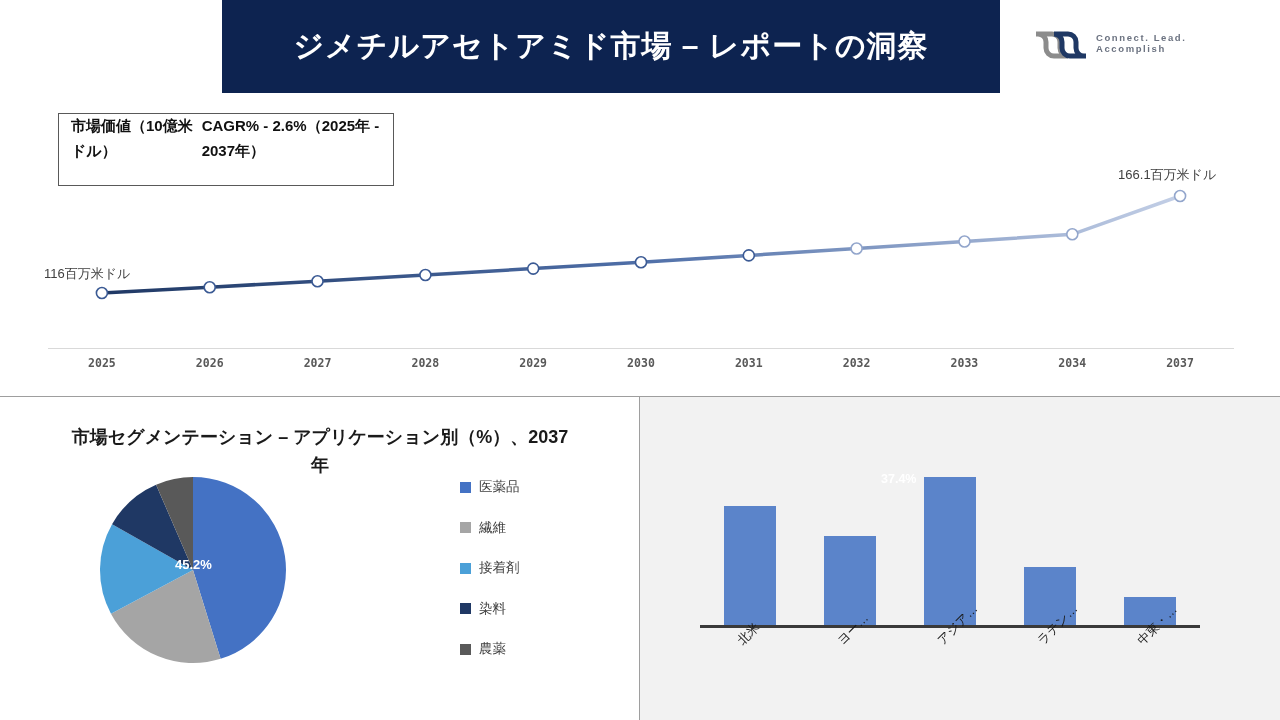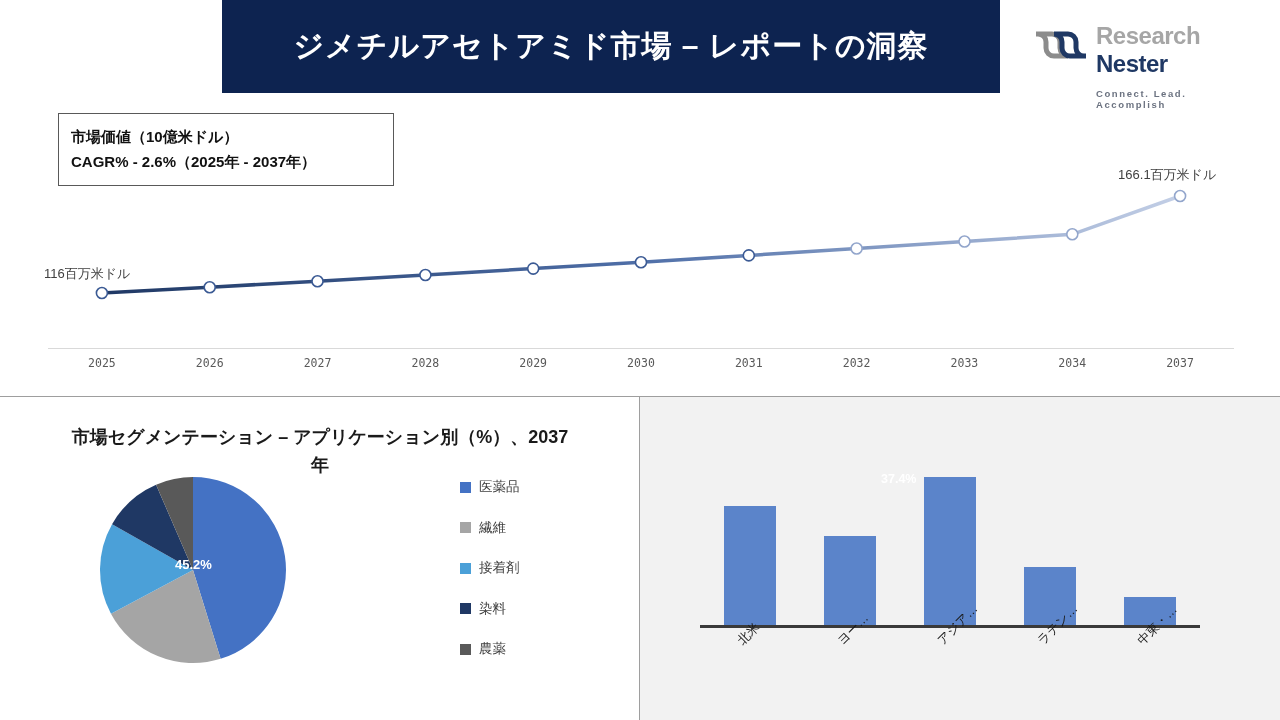--- a/index.html
+++ b/index.html
@@ -25,36 +25,37 @@
   #logo-word1{font-size:24px;font-weight:bold;color:#a6a6a6;letter-spacing:-0.5px;}
   #logo-word2{font-size:24px;font-weight:bold;color:#1f3864;letter-spacing:-0.5px;}
   #logo-tagline{
     font-size:9.5px;font-weight:bold;color:#6b7280;letter-spacing:1.6px;
     margin-top:10px;
   }
   
   #info-box{
     position:absolute;left:58px;top:113px;width:336px;height:73px;
     border:1.5px solid #595959;background:#ffffff;
-    display:flex;flex-direction:column;justify-content:center;padding-left:12px;
+    display:flex;flex-direction:row;justify-content:center;padding-left:12px;
     box-sizing:border-box;
   }
   #info-box div{font-size:15px;font-weight:bold;color:#111111;line-height:1.65;}
   
   #line-chart{position:absolute;left:0;top:96px;width:1280px;height:300px;}
   #line-svg{position:absolute;left:0;top:0;}
   .endpoint-label{position:absolute;font-size:13px;color:#404040;white-space:nowrap;}
   #label-start{left:46px;top:160px;}
   #label-end{left:1098px;top:60px;}
   #xaxis-line{
     position:absolute;left:48px;top:252px;width:1186px;height:1px;background:#d9d9d9;
   }
   #xaxis-labels{
     position:absolute;left:48px;top:260px;width:1186px;height:24px;
     display:flex;
+    font-weight:bold;
   }
   #xaxis-labels span{
     flex:1;text-align:center;font-size:11.5px;color:#595959;
     font-family:"DejaVu Sans Mono",monospace;
   }
   
   #hdivider{position:absolute;left:0;top:396px;width:1280px;height:1px;background:#9e9e9e;}
   #vdivider{position:absolute;left:639px;top:397px;width:1px;height:323px;background:#9e9e9e;}
   
   #pie-panel{position:absolute;left:0;top:397px;width:639px;height:323px;background:#ffffff;}
@@ -105,24 +106,20 @@
 <div id="header">
   <div id="header-band">
     <span id="header-title">ジメチルアセトアミド市場 – レポートの洞察</span>
   </div>
   <div id="logo">
     <svg id="logo-mark" viewBox="0 0 58 34">
       <path d="M4 6 h16 a8 8 0 0 1 8 8 v6 a8 8 0 0 0 8 8 h-14 a8 8 0 0 1 -8 -8 v-6 a8 8 0 0 0 -8 -8 z" fill="none" stroke="#8c8c8c" stroke-width="5"></path>
       <path d="M54 28 h-16 a8 8 0 0 1 -8 -8 v-6 a8 8 0 0 0 -8 -8 h14 a8 8 0 0 1 8 8 v6 a8 8 0 0 0 8 8 z" fill="none" stroke="#1f3864" stroke-width="5"></path>
     </svg>
     <div id="logo-text">
-      <div>
-        <span id="logo-word1">Research</span>
-        <span id="logo-word2">Nester</span>
-      </div>
       <div id="logo-tagline">Connect. Lead. Accomplish</div>
     </div>
   </div>
 </div>
 
 <div id="info-box">
   <div>市場価値（10億米ドル）</div>
   <div>CAGR% - 2.6%（2025年 - 2037年）</div>
 </div>
 

